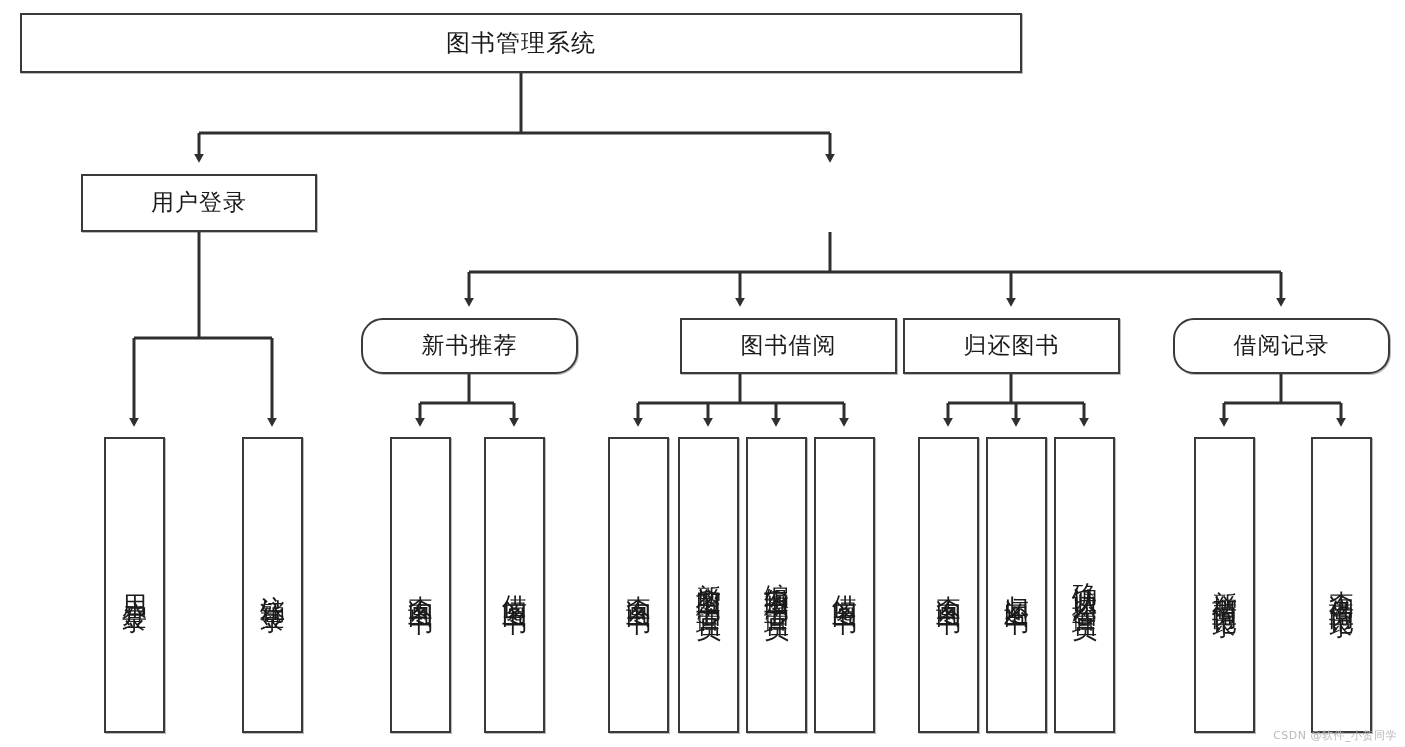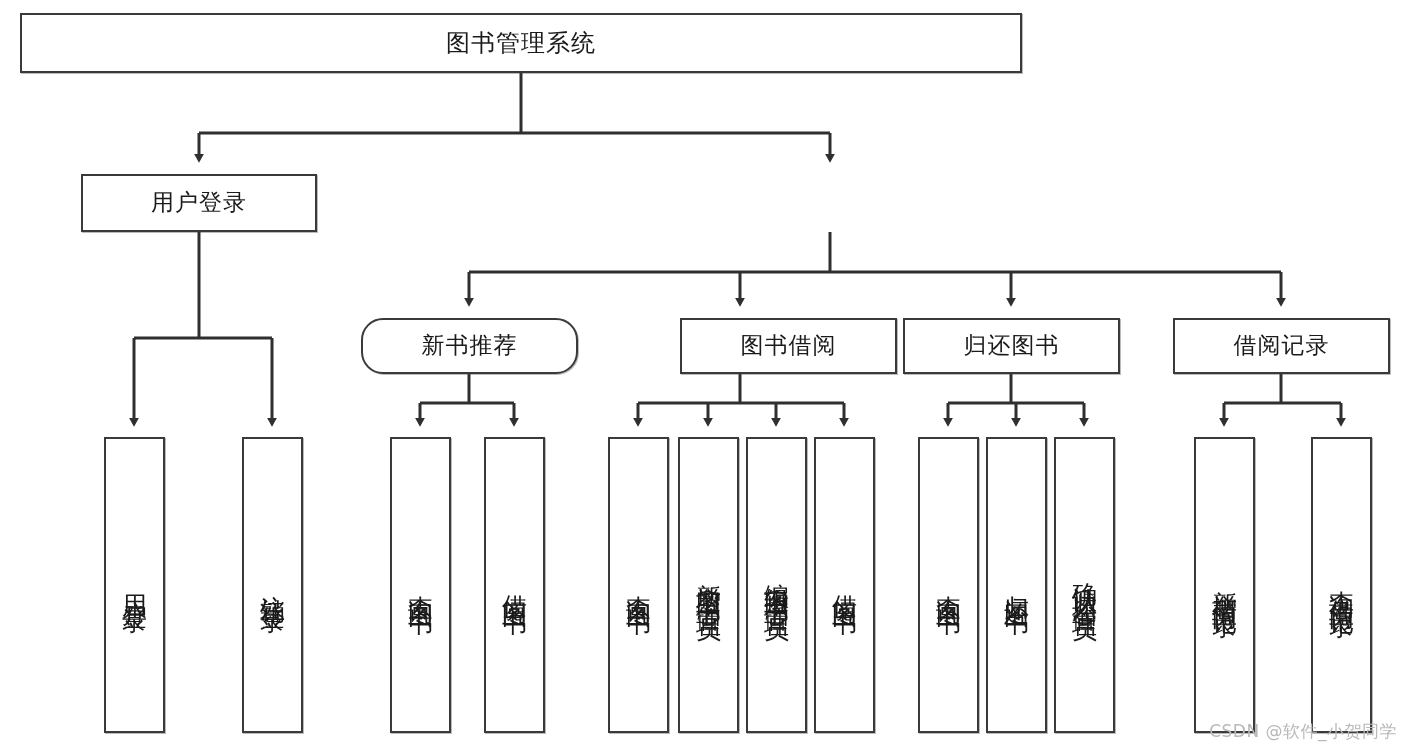--- a/index.html
+++ b/index.html
@@ -56,21 +56,21 @@
     text-orientation: upright;
     font-size: 25px;
     letter-spacing: 5px;
     line-height: 1;
     max-height: 100%;
   }
   #watermark {
     position: absolute;
     right: 8px;
     bottom: 4px;
-    font-size: 17px;
+    font-size: 11px;
     color: #b9b9b9;
     letter-spacing: 0.5px;
     white-space: nowrap;
     font-family: "DejaVu Sans", "Liberation Sans", sans-serif;
   }
 </style>
 </head>
 <body>
 
 <div id="canvas">
@@ -135,21 +135,21 @@
 
   <div class="node horiz" style="left:361px; top:318px; width:217px; height:56px;border-radius:22px;">
     <span class="lbl">新书推荐</span>
   </div>
   <div class="node horiz" style="left:632px; top:318px; width:217px; height:56px;margin-left:48px;">
     <span class="lbl">图书借阅</span>
   </div>
   <div class="node horiz" style="left:903px; top:318px; width:217px; height:56px;">
     <span class="lbl">归还图书</span>
   </div>
-  <div class="node horiz" style="left:1173px; top:318px; width:217px; height:56px;">
+  <div class="node horiz" style="left:1173px; top:318px; width:217px; height:56px;border-radius:21px;">
     <span class="lbl">借阅记录</span>
   </div>
 
   <div class="node vert" style="left:104px; top:437px; width:61px; height:296px;">
     <span class="lbl">用户登录</span>
   </div>
   <div class="node vert" style="left:242px; top:437px; width:61px; height:296px;">
     <span class="lbl">注销登录</span>
   </div>
 

